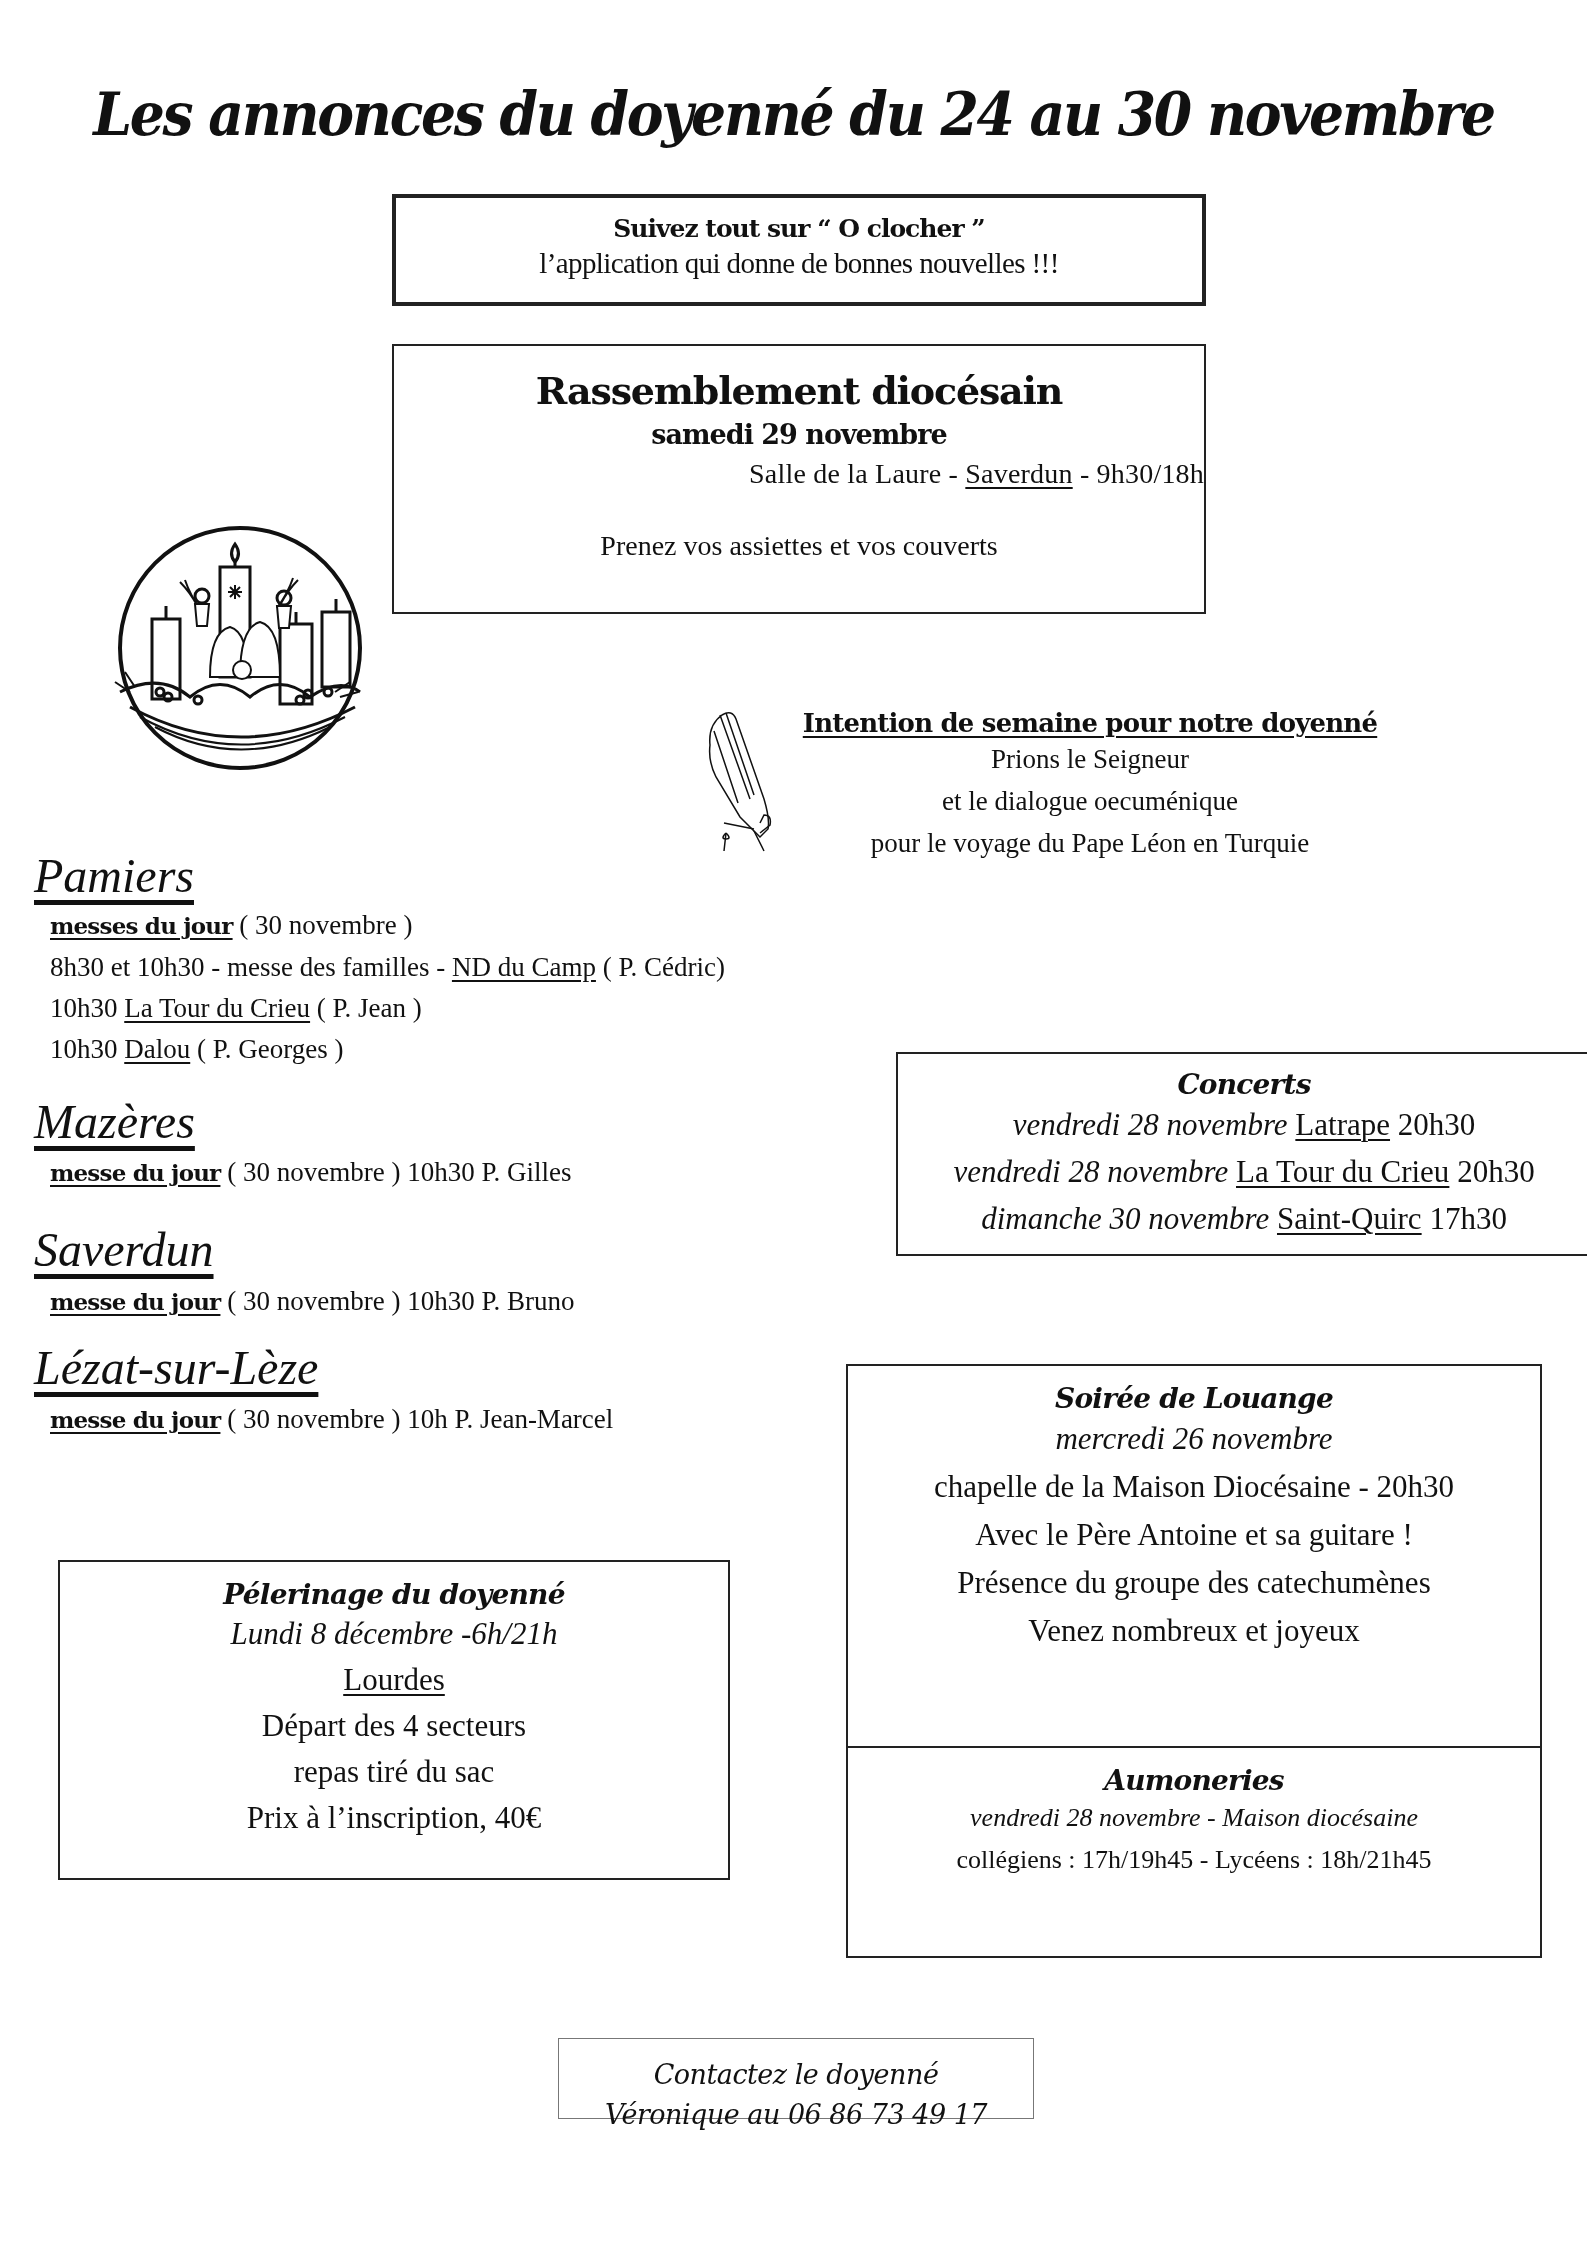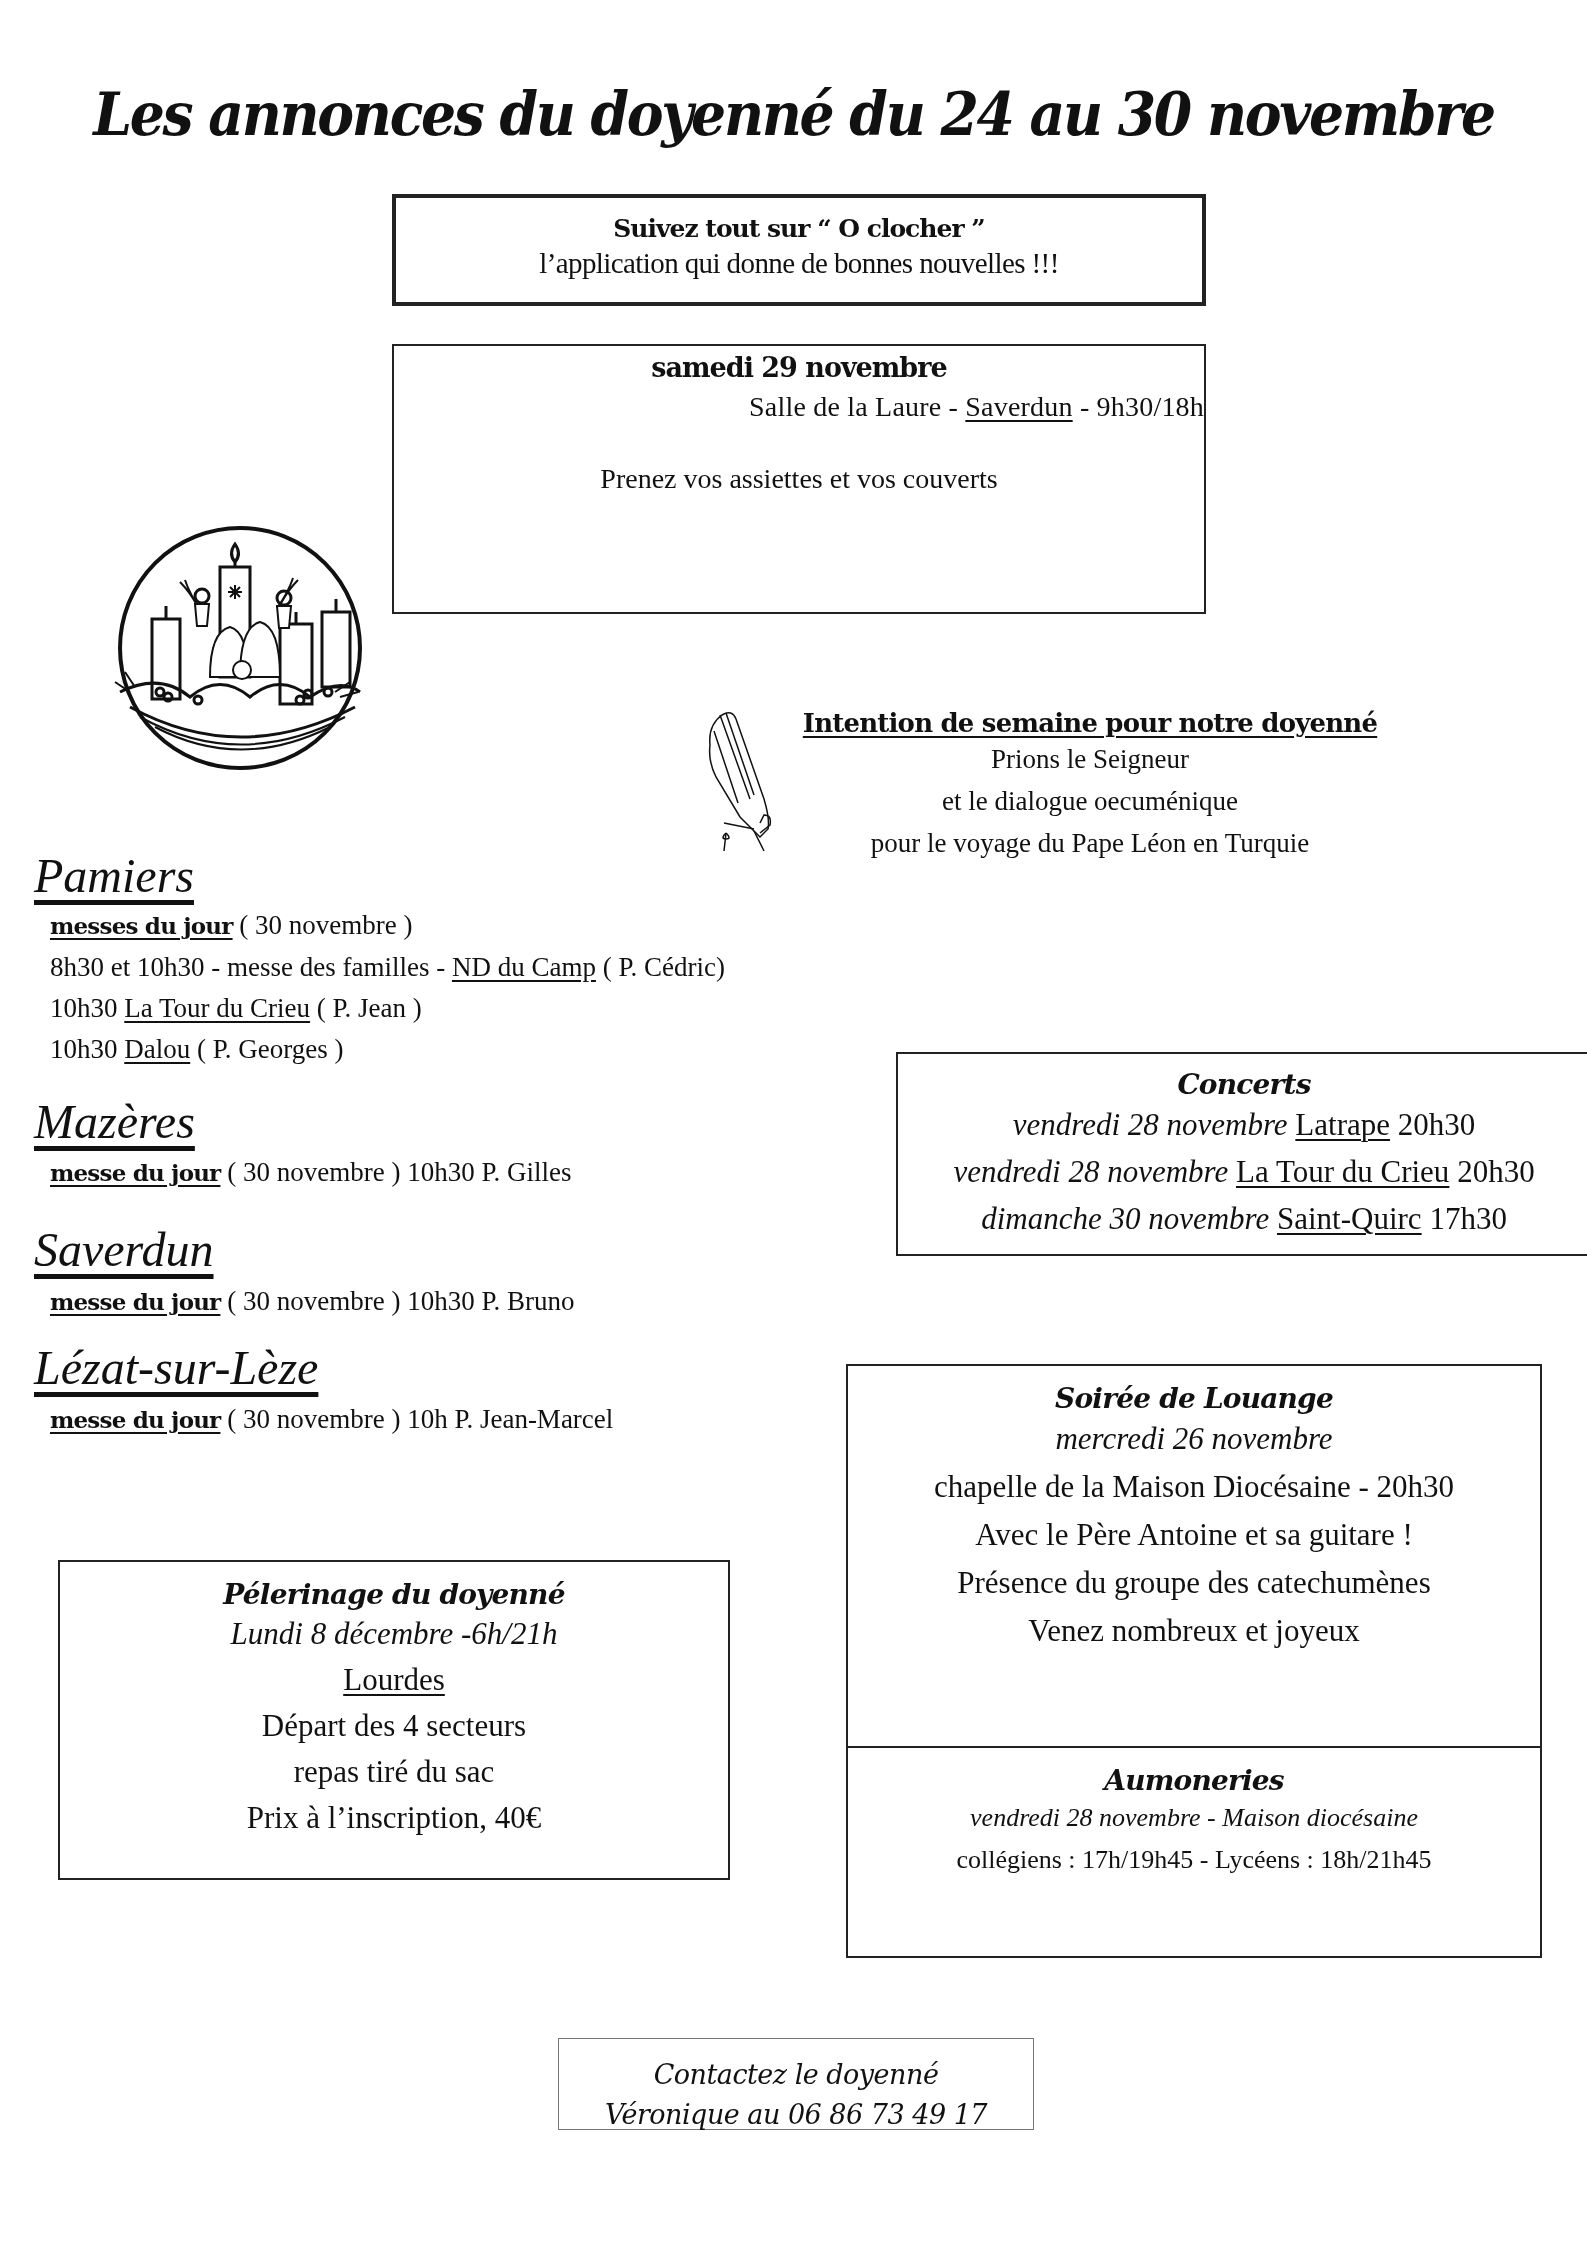--- a/index.html
+++ b/index.html
@@ -66,35 +66,36 @@
     #louange .bt { margin-top: 16px; }
     #louange .row { font-size: 31px; line-height: 48px; }
 
     #aumoneries .bt { margin-top: 16px; }
     #aumoneries .row { font-size: 26px; line-height: 42px; }
 
     #pelerinage .bt { margin-top: 16px; }
     #pelerinage .row { font-size: 31px; line-height: 46px; }
 
     
-    #contact { left: 558px; top: 2038px; width: 476px; height: 92px; border: 1.5px solid #777; }
+    #contact { left: 558px; top: 2038px; width: 476px; height: 81px; border: 1.5px solid #777; }
     #contact .row { font-style: italic; font-size: 27px; line-height: 40px; font-family: "DejaVu Serif", serif; letter-spacing: -0.5px; }
     #contact .row:first-child { margin-top: 16px; }
   </style>
 </head>
 <body>
 
 <div id="title" class="abs">Les annonces du doyenné du 24 au 30 novembre</div>
 
 <div id="oclocher" class="box center">
   <div class="l1">Suivez tout sur “ O clocher ”</div>
   <div class="l2">l’application qui donne de bonnes nouvelles !!!</div>
 </div>
 
 <div id="rassemblement" class="box center">
+  <div class="t">Rassemblement diocésain</div>
   <div class="d">samedi 29 novembre</div>
   <div class="p"><span>Salle de la Laure - </span><u>Saverdun</u><span> - 9h30/18h</span></div>
   <div class="n">Prenez vos assiettes et vos couverts</div>
 </div>
 
 <div id="wreath" class="abs">
   <svg width="275" height="252" viewBox="0 0 275 252" fill="none" stroke="#111" stroke-width="3">
     <circle cx="140" cy="126" r="120" stroke-width="4"></circle>
 
     <rect x="120" y="45" width="30" height="110" fill="#fff"></rect>

